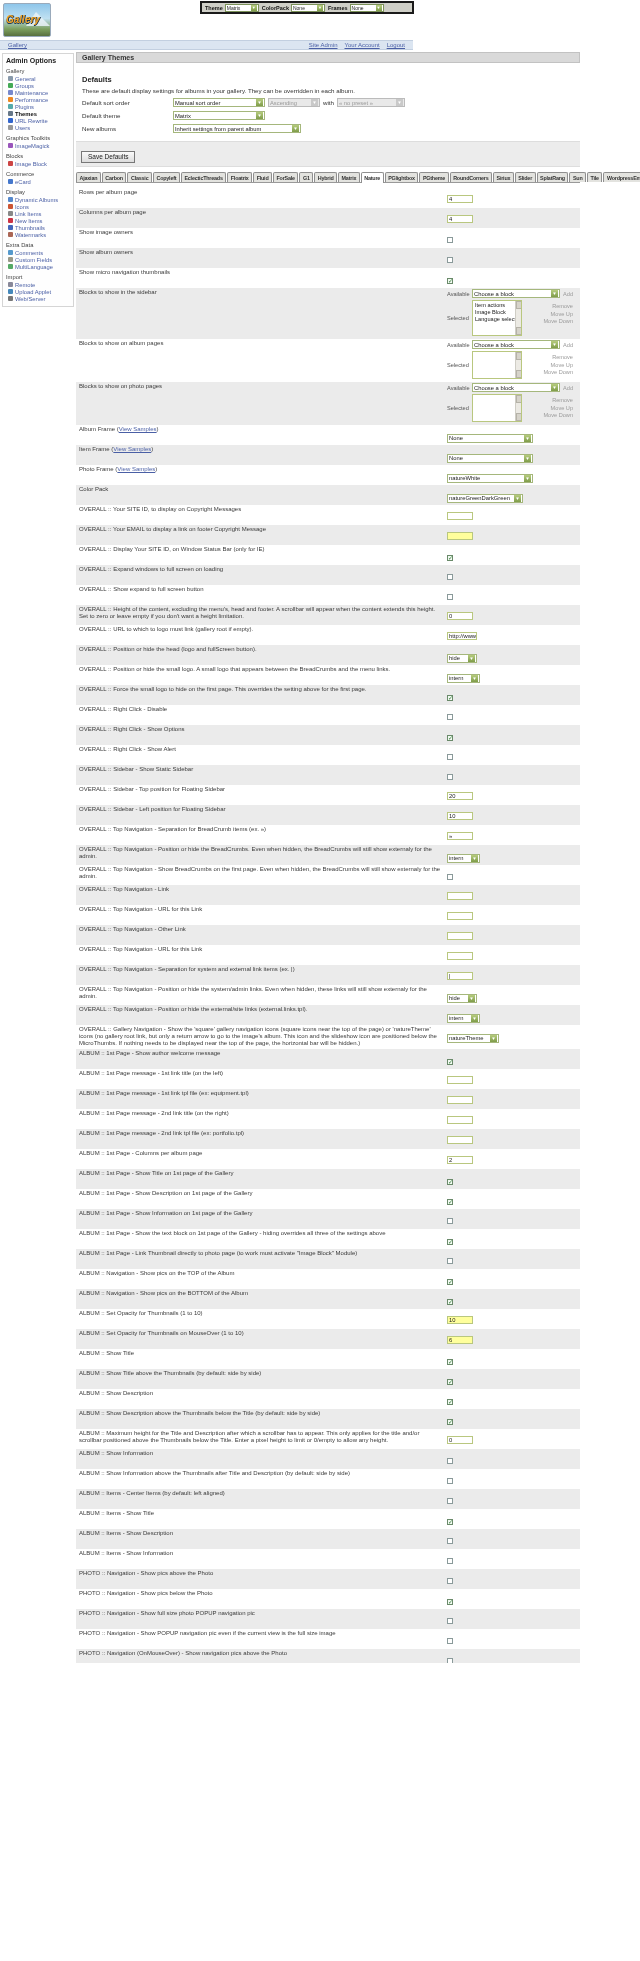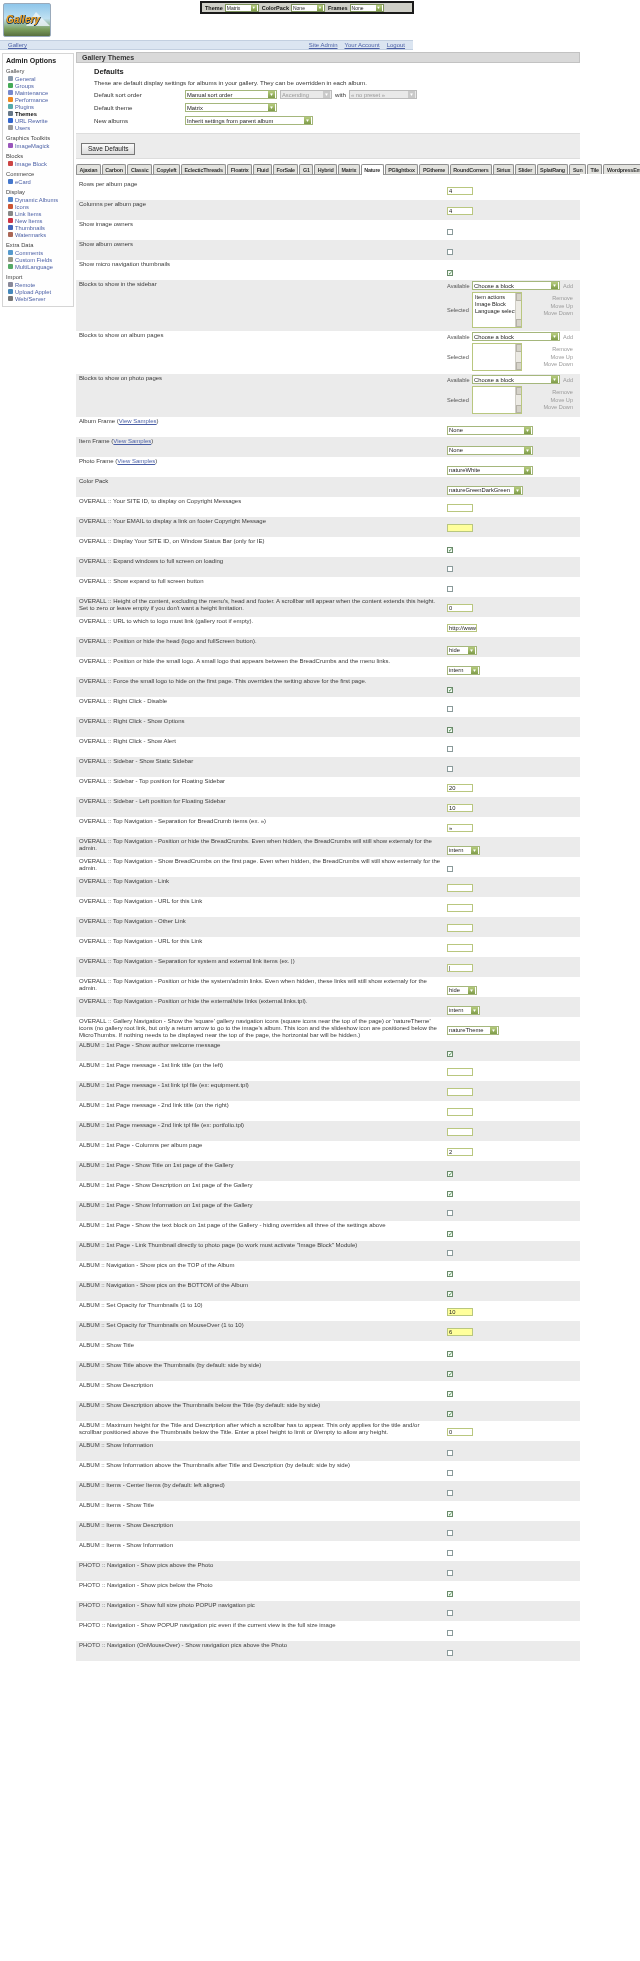--- a/index.html
+++ b/index.html
@@ -35,21 +35,21 @@
   .side-title { font-size:7px; font-weight:bold; color:#222; margin:1px 0 3px 1px; }
   .side-sec-title { font-size:5.8px; color:#444; margin:4px 0 1px 1px; }
   .side-item { display:flex; align-items:center; gap:2px; padding:0.5px 0 0.5px 3px; cursor:pointer; }
   .side-item .lbl { font-size:5.8px; color:#4a5fa5; white-space:nowrap; }
   .side-item.active .lbl { color:#111; font-weight:bold; }
   .side-icon { width:5px; height:5px; border-radius:1px; flex:0 0 auto; }
 
   
   .main { position:absolute; left:76px; top:52px; width:504px; }
   .panel-header { height:11px; background:#d9d9d9; border:1px solid #c2c2c2; font-size:7px; font-weight:bold; color:#333; padding:1px 5px; }
-  .defaults { padding:4px 6px 2px 6px;margin-left:12px; }
+  .defaults { padding:12px 6px 2px 6px; }
   .sec-title { font-size:7.5px; font-weight:bold; color:#222; margin-bottom:3px; }
   .sec-desc { font-size:6.2px; color:#333; margin-bottom:4px; }
   .def-row { display:flex; align-items:center; gap:3px; margin-bottom:4px; }
   .def-label { font-size:6.2px; color:#333; width:88px; flex:0 0 auto; }
   .sel { display:inline-flex; align-items:center; justify-content:space-between; background:#fff; border:1px solid #a5b77c; height:9px; font-size:5.8px; color:#222; padding:0 1px; white-space:nowrap; overflow:hidden; }
   .sel .arrow { width:7px; height:7px; background:linear-gradient(#b6cc7d,#7f9c4a); color:#fff; font-size:4.5px; line-height:7px; text-align:center; margin-left:2px; flex:0 0 auto; }
   .sel.disabled { background:#e9e9e9; border-color:#bbb; color:#999; }
   .sel.disabled .arrow { background:#c9c9c9; }
   .with-text { font-size:6.2px; color:#333; }
   .btn { display:inline-block; background:linear-gradient(#fafafa,#dcdcdc); border:1px solid #777; font-size:6.5px; color:#222; padding:1.5px 6px; cursor:pointer; font-family:"Liberation Sans", sans-serif; }

